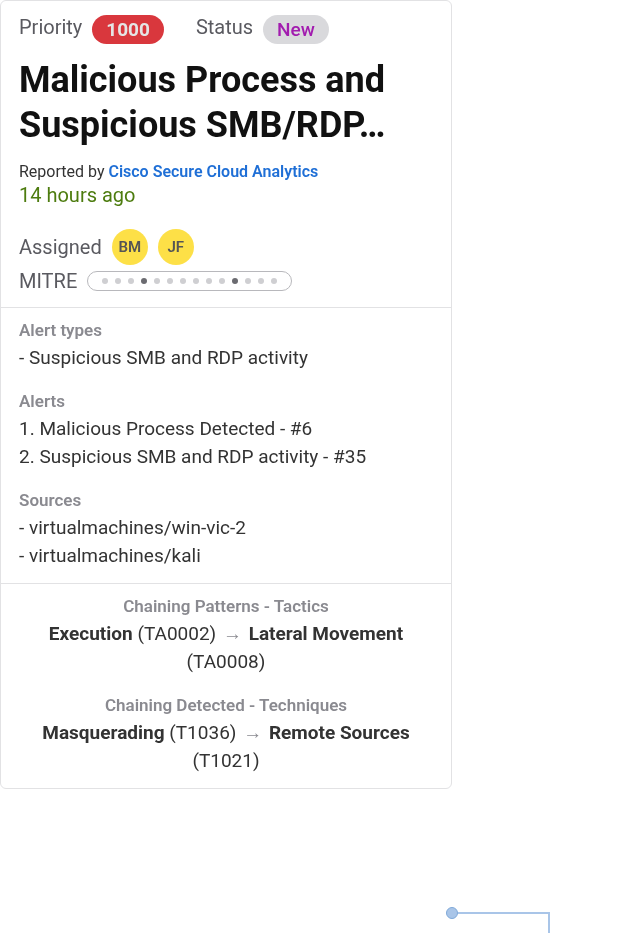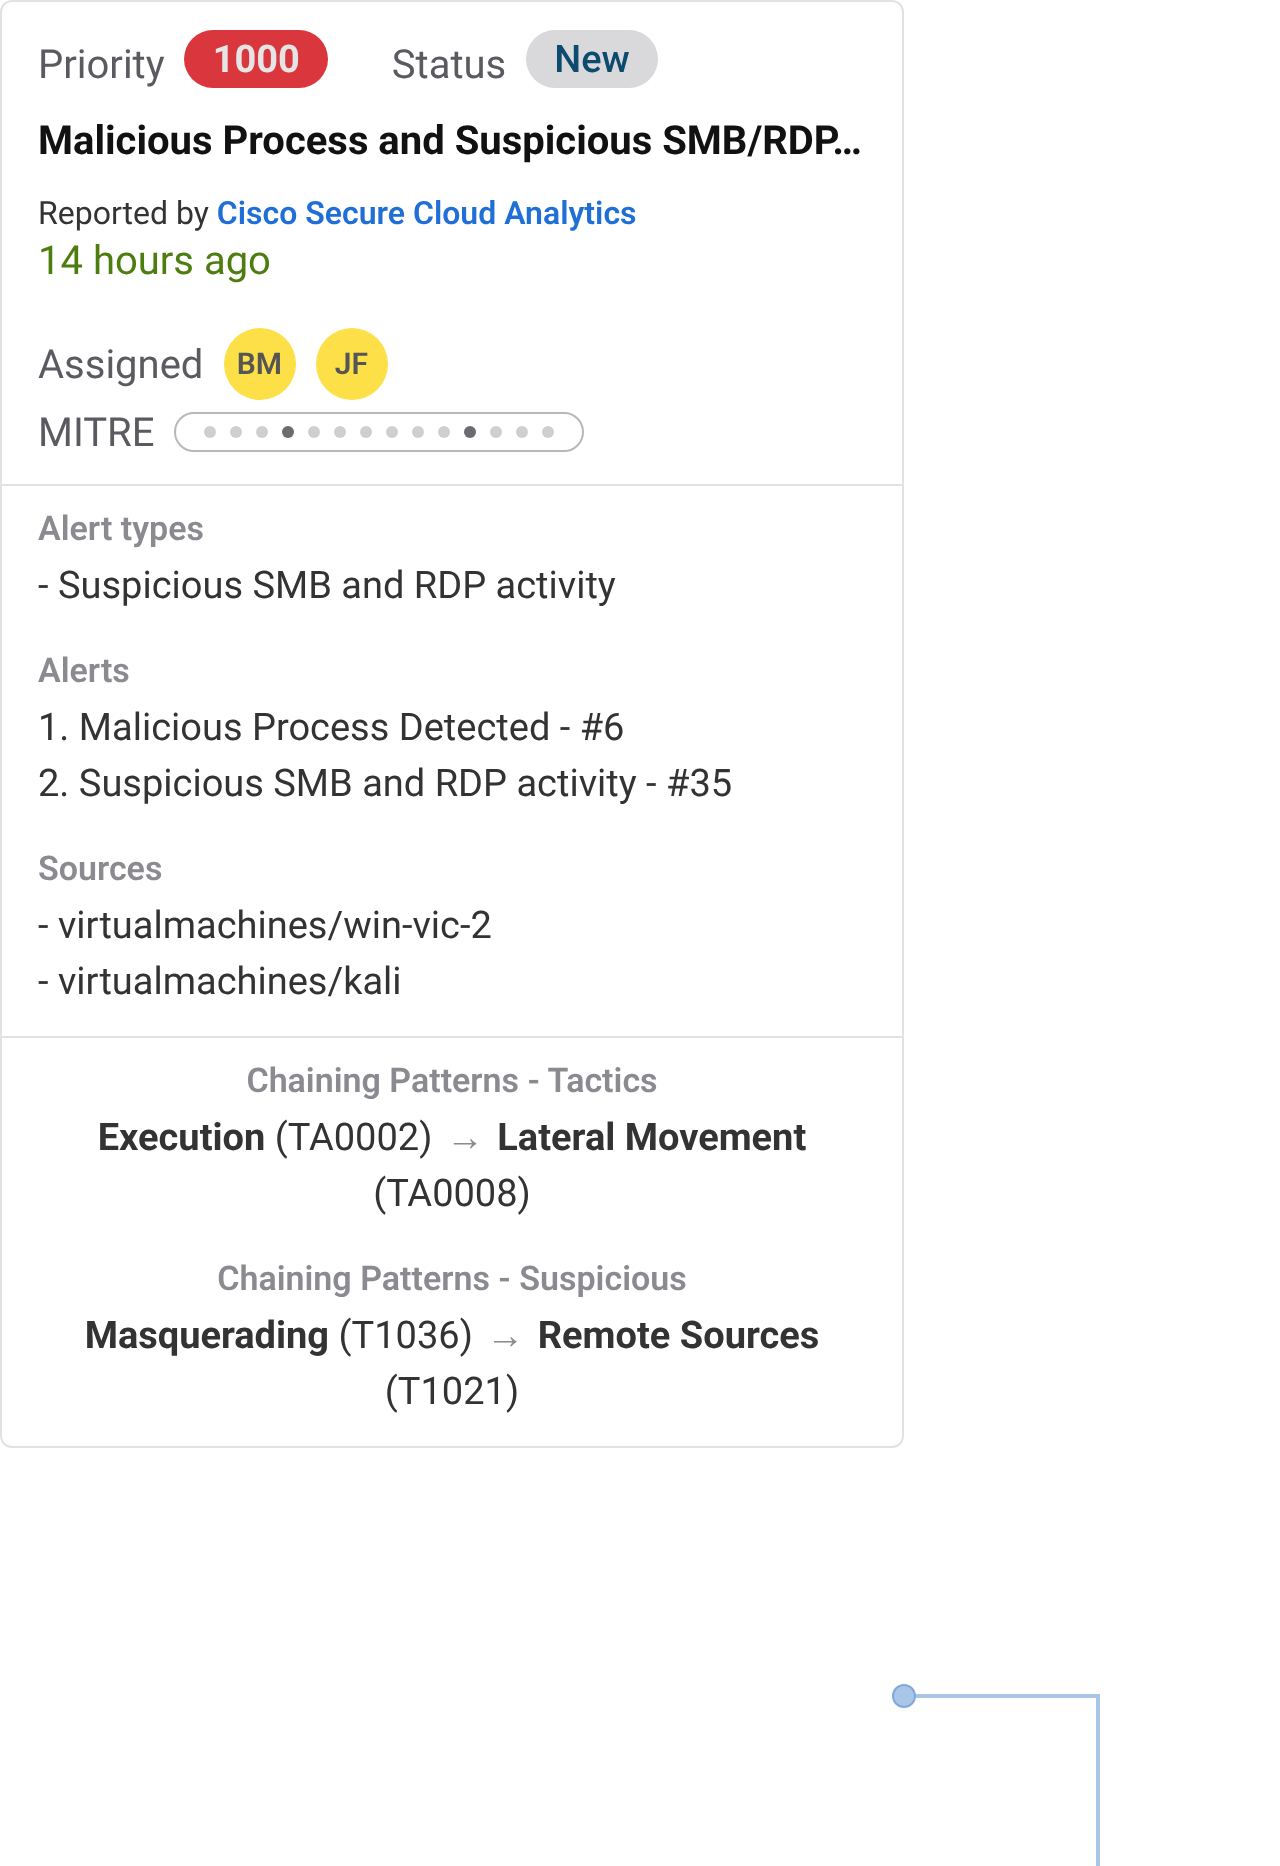--- a/index.html
+++ b/index.html
@@ -17,49 +17,49 @@
     margin: 0;
     background: #fff;
   }
   .section {
     padding: 14px 18px;
     border-bottom: 1px solid #e2e2e4;
   }
   .section:last-child { border-bottom: none; text-align: center; }
   .header-row {
     display: flex;
-    align-items: flex-end;
+    align-items: flex-start;
     gap: 10px;
     margin-bottom: 14px;
   }
   .lbl {
     font-size: 20px;
     color: #5a5a60;
     font-weight: 400;
   }
   .badge-priority {
     background: #d9373d;
     color: #e5e5e5;
     font-weight: 700;
     font-size: 19px;
     padding: 3px 14px;
     border-radius: 18px;
     display: inline-block;
   }
   .badge-status {
     background: #d9d9dc;
-    color: #0c4a6e;
+    color: #a21caf;
     font-weight: 500;
     font-size: 19px;
     padding: 3px 14px;
     border-radius: 18px;
     display: inline-block;
   }
   .title {
-    font-size: 20px;
+    font-size: 36px;
     font-weight: 700;
     color: #111;
     line-height: 1.25;
     margin-bottom: 14px;
   }
   .reported-row {
     font-size: 16px;
     color: #333;
     margin-bottom: 2px;
   }
@@ -226,21 +226,21 @@
       <div class="chain-line">
         <strong>Execution</strong>
         <span> </span><span>(TA0002)</span>
         <span class="arrow">→</span>
         <strong>Lateral Movement</strong>
         <span> </span><span>(TA0008)</span>
       </div>
     </div>
 
     <div class="block">
-      <div class="sub-head">Chaining Patterns - Suspicious</div>
+      <div class="sub-head">Chaining Detected - Techniques</div>
       <div class="chain-line">
         <strong>Masquerading</strong>
         <span> </span><span>(T1036)</span>
         <span class="arrow">→</span>
         <strong>Remote Sources</strong>
         <span> </span><span>(T1021)</span>
       </div>
     </div>
   </div>
 

